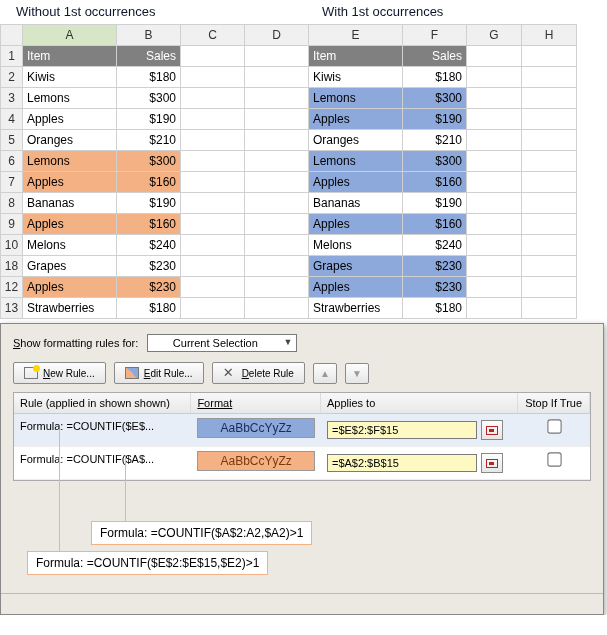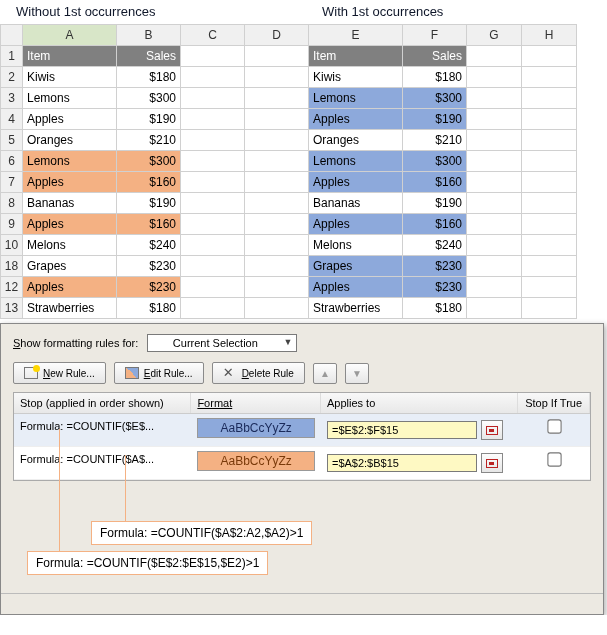--- a/index.html
+++ b/index.html
@@ -270,21 +270,21 @@
         </div>
       <div class="btn">
           <span class="icon-sq icon-del"></span>
           <span><u>D</u>elete Rule</span>
         </div>
       <div class="btn small arrow-btn disabled">▲</div>
       <div class="btn small arrow-btn disabled">▼</div>
     </div>
     <div class="rules-grid">
       <div class="rules-hdr">
-        <div class="col-rule">Stop (applied in order shown)</div>
+        <div class="col-rule">Rule (applied in shown shown)</div>
         <div class="col-format">Format</div>
         <div class="col-applies">Applies to</div>
         <div class="col-stop">Stop If True</div>
       </div>
       <div id="rules-body">
           <div class="rules-row sel">
             <div class="rule-name">Formula: =COUNTIF($E$...</div>
             <div class="format-prev prev-blue">AaBbCcYyZz</div>
             <div class="applies-wrap">
               <div class="applies-input">=$E$2:$F$15</div>

